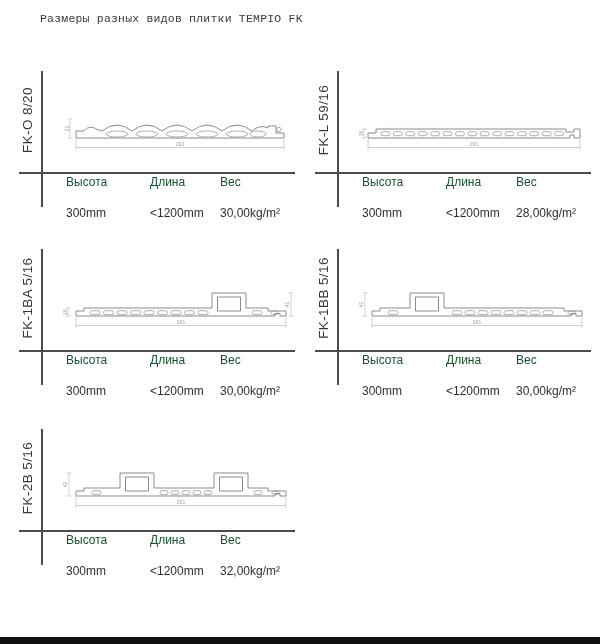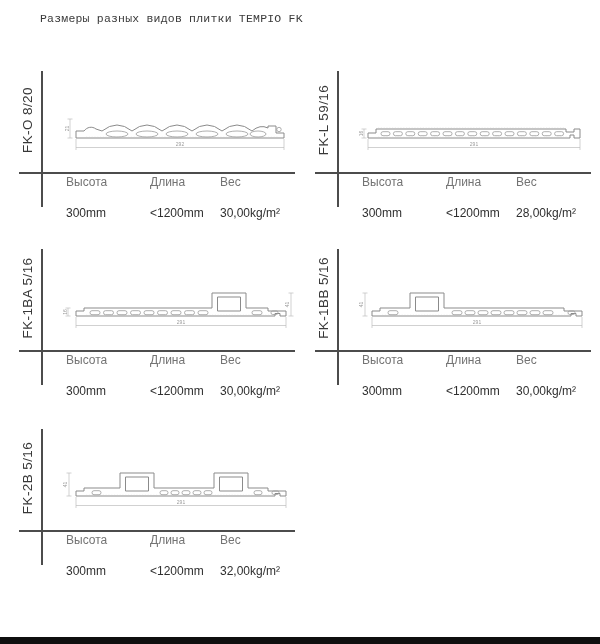--- a/index.html
+++ b/index.html
@@ -14,21 +14,21 @@
   }
   .block { position:absolute; width:286px; height:152px; }
   .vline { position:absolute; left:27px; top:6px; width:1.5px; height:136px; background:#4c4c4c; }
   .hline { position:absolute; left:5px; right:5px; top:107px; height:2px; background:#4c4c4c; }
   .block-label {
     position:absolute; left:-51px; top:45px; width:130px; height:20px; line-height:20px;
     transform:rotate(-90deg); text-align:center;
     font-size:13.5px; color:#383838; letter-spacing:.4px; white-space:nowrap;
   }
   .drawing { position:absolute; left:48px; top:42px; }
-  .hdr { position:absolute; top:110px; font-size:12px; color:#737373; }
+  .hdr { position:absolute; top:110px; font-size:12px; color:#14532d; }
   .val { position:absolute; top:141px; font-size:12px; color:#2f2f2f; white-space:nowrap; }
   .c1 { left:52px; } .c2 { left:136px; } .c3 { left:206px; }
   .footer-bar { position:absolute; left:0; bottom:0; width:100%; height:7px; background:#0f0f0f; }
   
   .p  { fill:none; stroke:#8b8b8b; stroke-width:1; stroke-linejoin:round; }
   .h  { fill:none; stroke:#9a9a9a; stroke-width:0.8; }
   .d  { fill:none; stroke:#bdbdbd; stroke-width:0.7; }
   .tex{ fill:none; stroke:#c6c6c6; stroke-width:0.6; stroke-dasharray:1.2 1.6; }
   .dt { fill:#9c9c9c; font-size:5px; font-family:"Liberation Sans", sans-serif; }
 </style>

